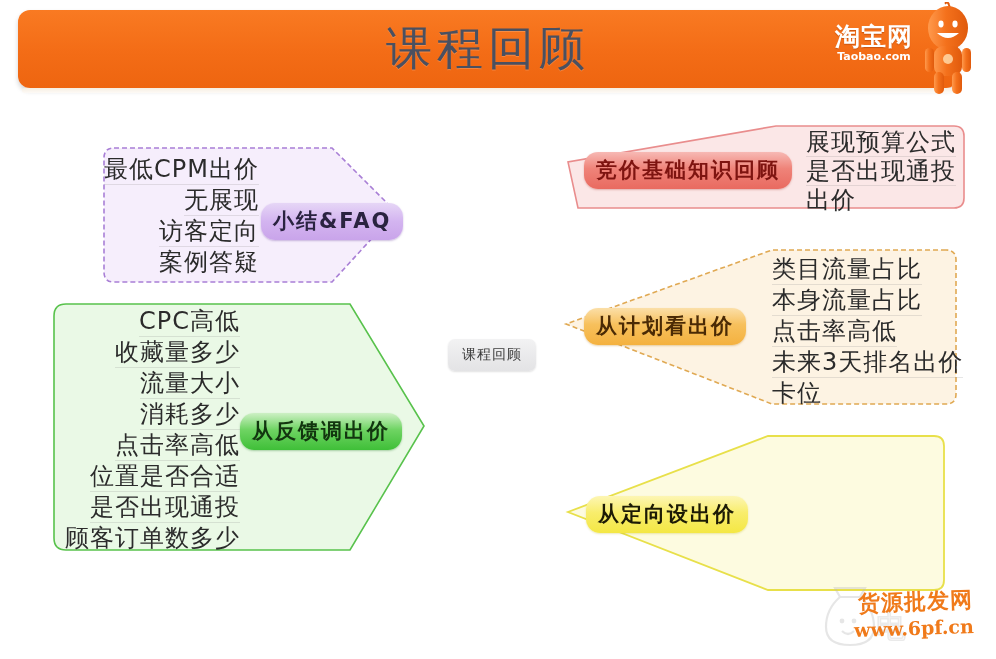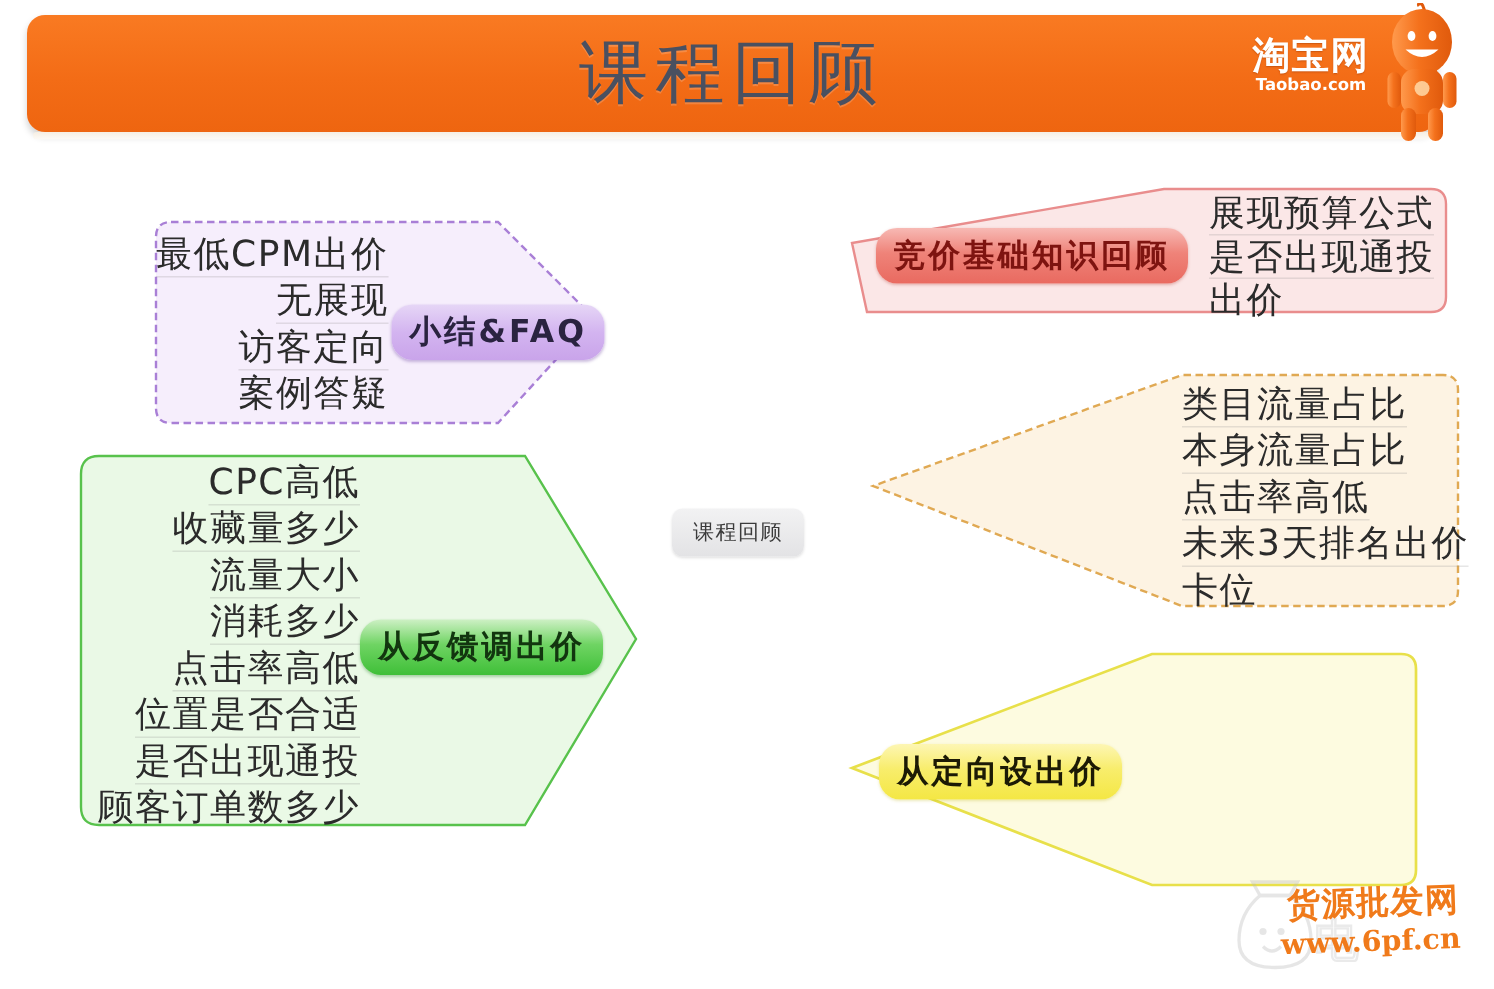--- a/index.html
+++ b/index.html
@@ -215,31 +215,32 @@
       <path d="M392 4 H214 L6 40 L16 86 H392 Q402 86 402 76 V14 Q402 4 392 4 Z" fill="#fbe7e7" stroke="#e98d8d" stroke-width="1.6"></path>
     </svg>
     <div class="items left-align" style="left:244px; top:6px; width:150px; line-height:28px;">
       <div class="it">展现预算公式</div>
       <div class="it">是否出现通投</div>
       <div class="it">出价</div>
     </div>
     <div class="chip chip-pink" style="left:22px; top:30px;">竞价基础知识回顾</div>
   </div>
 
-  <div class="branch" style="left:576px; top:246px; width:400px; height:164px;">
+  <div class="branch" style="left:560px; top:246px; width:400px; height:164px;">
     <svg width="400" height="164">
       <path d="M386 4 H212 L6 78 L212 158 H386 Q396 158 396 148 V14 Q396 4 386 4 Z" fill="#fdf3e3" stroke="#e0a953" stroke-width="1.6" stroke-dasharray="5,3"></path>
     </svg>
     <div class="items left-align" style="left:212px; top:8px; width:176px;">
       <div class="it">类目流量占比</div>
       <div class="it">本身流量占比</div>
       <div class="it">点击率高低</div>
       <div class="it">未来3天排名出价</div>
       <div class="it">卡位</div>
     </div>
+    <div class="chip chip-orange" style="left:24px; top:62px;">从计划看出价</div>
   </div>
 
   <div class="branch" style="left:562px; top:432px; width:386px; height:166px;">
     <svg width="386" height="166">
       <path d="M372 4 H206 L6 80 L206 158 H372 Q382 158 382 148 V14 Q382 4 372 4 Z" fill="#fdfbe0" stroke="#e8e04a" stroke-width="1.8"></path>
     </svg>
     <div class="chip chip-yellow" style="left:24px; top:64px;">从定向设出价</div>
   </div>
 
   <div class="watermark">

